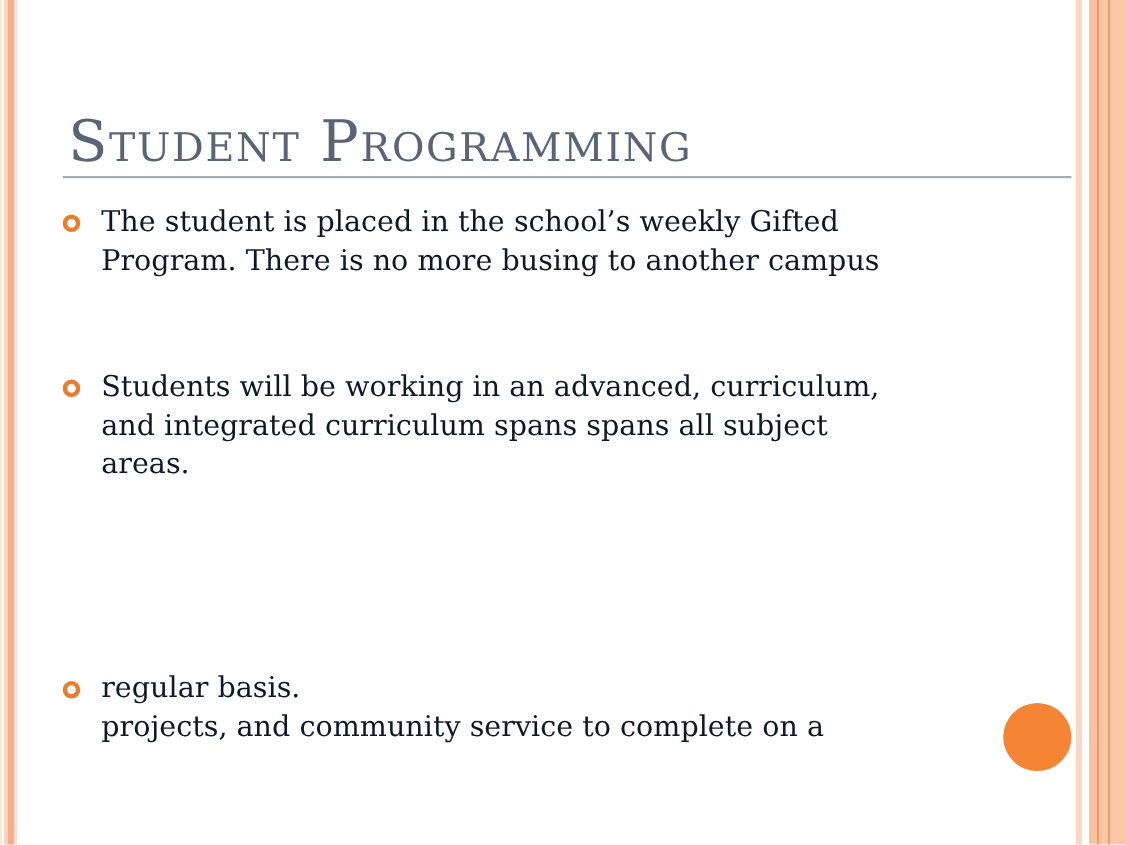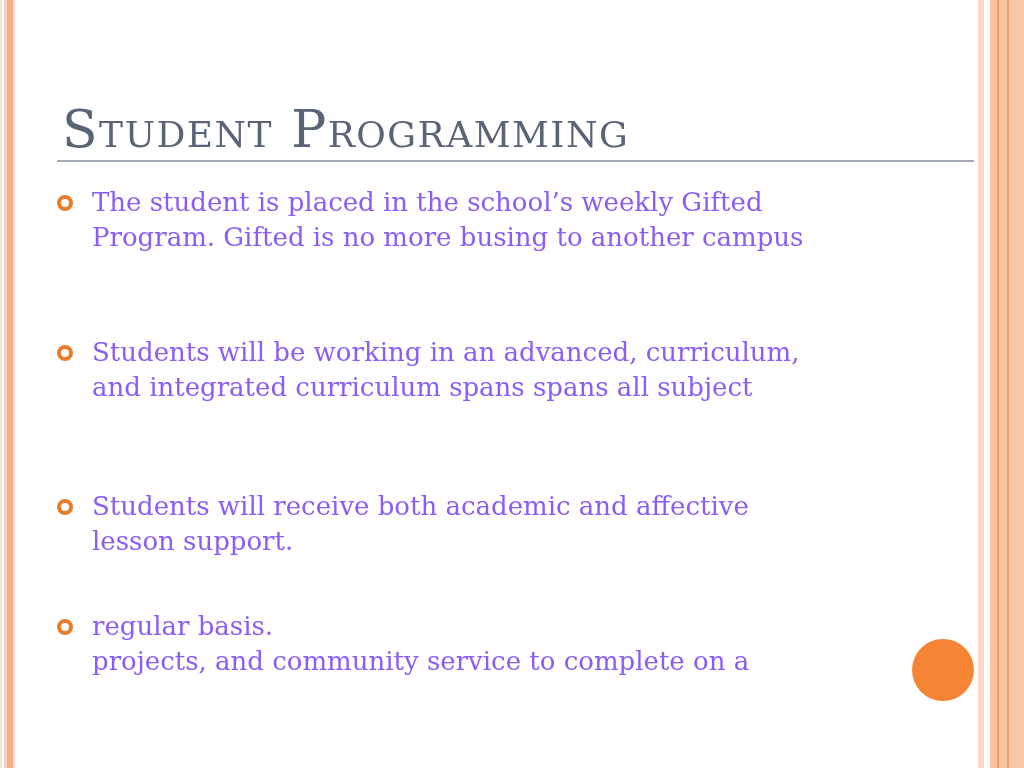--- a/index.html
+++ b/index.html
@@ -44,21 +44,21 @@
   }
   .title-rule {
     position: absolute; left: 57px; top: 160px;
     width: 917px; height: 2px;
     background: #a5abb5;
   }
   .bullet-item {
     position: absolute; left: 57px;
     padding-left: 35px;
     font-size: 26px; line-height: 35px;
-    color: #8b5cf6;
+    color: #0f172a;
   }
   .bullet-item .ring {
     position: absolute; left: 0; top: 10px;
     width: 8px; height: 8px;
     border: 4px solid #e87e2d;
     border-radius: 50%;
     background: #ffffff;
   }
   .bullet-line { white-space: nowrap; }
   .corner-circle {
@@ -75,34 +75,30 @@
 
   <div class="stripe-left"></div>
   <div class="stripe-right"></div>
 
   <h1 class="title">Student Programming</h1>
   <div class="title-rule"></div>
 
   <div class="bullet-item" style="top:185px">
     <span class="ring"></span>
     <div class="bullet-line">The student is placed in the school’s weekly Gifted</div>
-    <div class="bullet-line">Program. Gifted is no more busing to another campus</div>
+    <div class="bullet-line">Program. There is no more busing to another campus</div>
   </div>
 
   <div class="bullet-item" style="top:335px">
     <span class="ring"></span>
     <div class="bullet-line">Students will be working in an advanced, curriculum,</div>
     <div class="bullet-line">and integrated curriculum spans spans all subject</div>
+    <div class="bullet-line">areas.</div>
   </div>
 
-  <div class="bullet-item" style="top:489px">
-    <span class="ring"></span>
-    <div class="bullet-line">Students will receive both academic and affective</div>
-    <div class="bullet-line">lesson support.</div>
-  </div>
 
   <div class="bullet-item" style="top:609px">
     <span class="ring"></span>
     <div class="bullet-line">regular basis.</div>
     <div class="bullet-line">projects, and community service to complete on a</div>
   </div>
 
   <div class="corner-circle"></div>
 
 </div>

